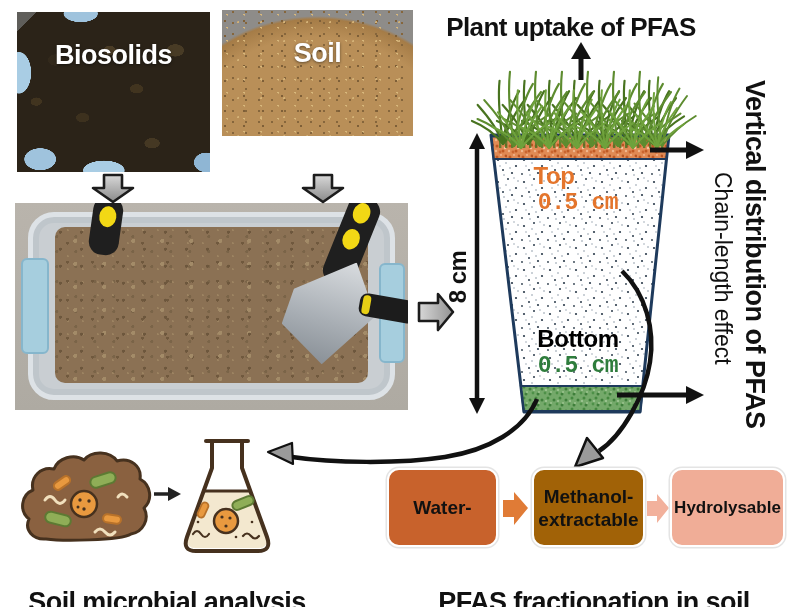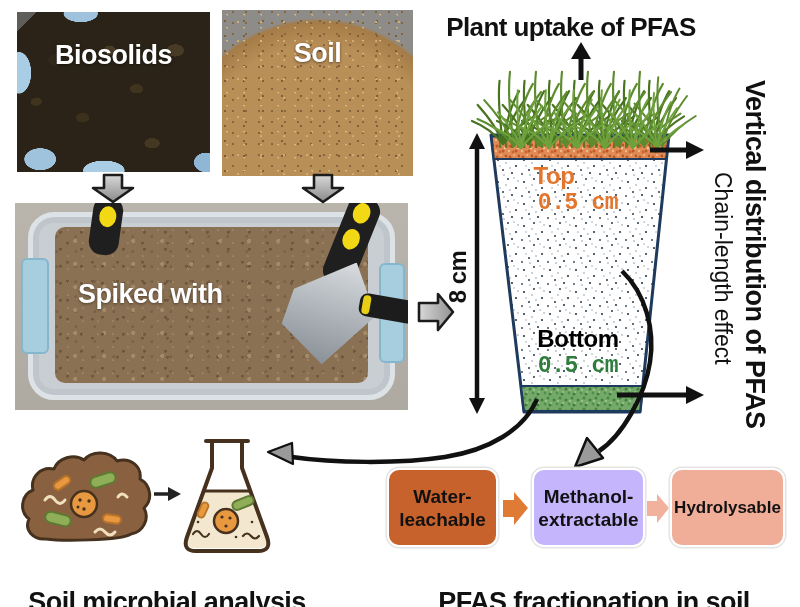--- a/index.html
+++ b/index.html
@@ -16,21 +16,21 @@
       radial-gradient(28px 14px at 33% 1%, #9fc3dd 60%, transparent 62%),
       radial-gradient(20px 16px at 98% 94%, #8fb6d4 60%, transparent 62%),
       linear-gradient(135deg, #5f5e5a 0 14px, transparent 14px),
       radial-gradient(15px 11px at 20% 30%, #46392446 50%, #45382300 52%),
       radial-gradient(13px 9px at 62% 48%, #41341f 50%, transparent 52%),
       radial-gradient(17px 12px at 82% 24%, #483b25 50%, transparent 52%),
       radial-gradient(13px 9px at 34% 66%, #3d311e 50%, transparent 52%),
       radial-gradient(15px 10px at 70% 82%, #453823 50%, transparent 52%),
       radial-gradient(11px 8px at 10% 56%, #41341f 50%, transparent 52%),
       radial-gradient(12px 9px at 48% 24%, #4a3c26 50%, transparent 52%);}
-  #photo-soil{left:222px;top:10px;width:191px;height:166px;background-color:#98948e;
+  #photo-soil{left:222px;top:10px;width:191px;height:126px;background-color:#98948e;
     background-image:
       radial-gradient(2px 2px at 30% 35%, #d8b87c 50%, transparent 55%),
       radial-gradient(2px 2px at 70% 65%, #d3b176 50%, transparent 55%),
       radial-gradient(2px 2px at 15% 75%, #7e5f38 50%, transparent 55%),
       radial-gradient(2px 2px at 85% 20%, #86663c 50%, transparent 55%),
       radial-gradient(95% 120% at 50% 108%, #b98f58 0 72%, #a57c47 84%, transparent 86%),
       linear-gradient(180deg, #8e8c89 0 30%, #9b9894 100%);
     background-size:17px 13px, 23px 19px, 19px 15px, 13px 11px, auto, auto;}
   .photo-label{position:absolute;left:0;right:0;top:28px;text-align:center;color:#fff;
     font-weight:700;font-size:27px;letter-spacing:-.5px;text-shadow:0 1px 3px rgba(0,0,0,.5);}
@@ -76,21 +76,21 @@
   #axis-primary{left:739px;top:76px;height:356px;font-weight:700;font-size:27px;letter-spacing:-.5px;}
   #axis-secondary{left:709px;top:146px;height:244px;font-weight:400;font-size:23px;}
   .caption{position:absolute;font-weight:700;font-size:27px;letter-spacing:-.6px;text-align:center;margin-top:32px;}
   #microbial-caption{left:20px;top:555px;width:294px;}
   #fractionation-caption{left:418px;top:555px;width:352px;}
   
   .step-box{position:absolute;top:468px;height:79px;border-radius:12px;border:2px solid #fff;
     box-shadow:0 0 0 1.5px #e4e4e4;display:flex;flex-direction:column;align-items:center;
     justify-content:center;font-weight:700;font-size:19px;line-height:23px;text-align:center;color:#111;box-sizing:border-box;}
   #step-water{left:387px;width:111px;background:#c8622c;}
-  #step-methanol{left:532px;width:113px;background:#c4b5fd;}
+  #step-methanol{left:532px;width:113px;background:#a16207;}
   #step-hydro{left:670px;width:115px;background:#f0ad97;font-size:17px;}
   
   #overlay{position:absolute;left:0;top:0;pointer-events:none;}
 </style>
 </head>
 <body>
 
 <div id="canvas">
 
   <div class="photo" id="photo-biosolids">
@@ -111,21 +111,20 @@
       </div>
     <div class="trowel" id="trowel-2">
         <div class="dot" style="top:6px;"></div>
         <div class="dot" style="top:34px;"></div>
       </div>
     <div id="scoop"></div>
     <div id="scoop-handle">
         <div class="band"></div>
       </div>
     <div id="spiked-label">
-      <span>Spiked with</span>
     </div>
   </div>
 
   <svg id="overlay" width="800" height="607" viewBox="0 0 800 607">
     <defs>
       <linearGradient id="grayGrad" x1="0" y1="0" x2="0" y2="1">
         <stop offset="0" stop-color="#d8d8d8"></stop>
           <stop offset="1" stop-color="#8a8a8a"></stop>
       </linearGradient>
       <linearGradient id="grayGradH" x1="0" y1="0" x2="1" y2="0">
@@ -311,21 +310,20 @@
   <div class="pot-label" id="top-label">Top</div>
   <div class="pot-depth" id="top-depth">0.5 cm</div>
   <div class="pot-label" id="bottom-label">Bottom</div>
   <div class="pot-depth" id="bottom-depth">0.5 cm</div>
   <div class="abs" id="height-label">8 cm</div>
   <div class="v-label" id="axis-primary">Vertical distribution of PFAS</div>
   <div class="v-label" id="axis-secondary">Chain-length effect</div>
 
   <div class="step-box" id="step-water">
     <span>Water-</span>
-    <span>leachable</span>
   </div>
   <div class="step-box" id="step-methanol">
     <span>Methanol-</span>
     <span>extractable</span>
   </div>
   <div class="step-box" id="step-hydro">
     <span>Hydrolysable</span>
   </div>
 
   <div class="caption" id="microbial-caption">Soil microbial analysis</div>

